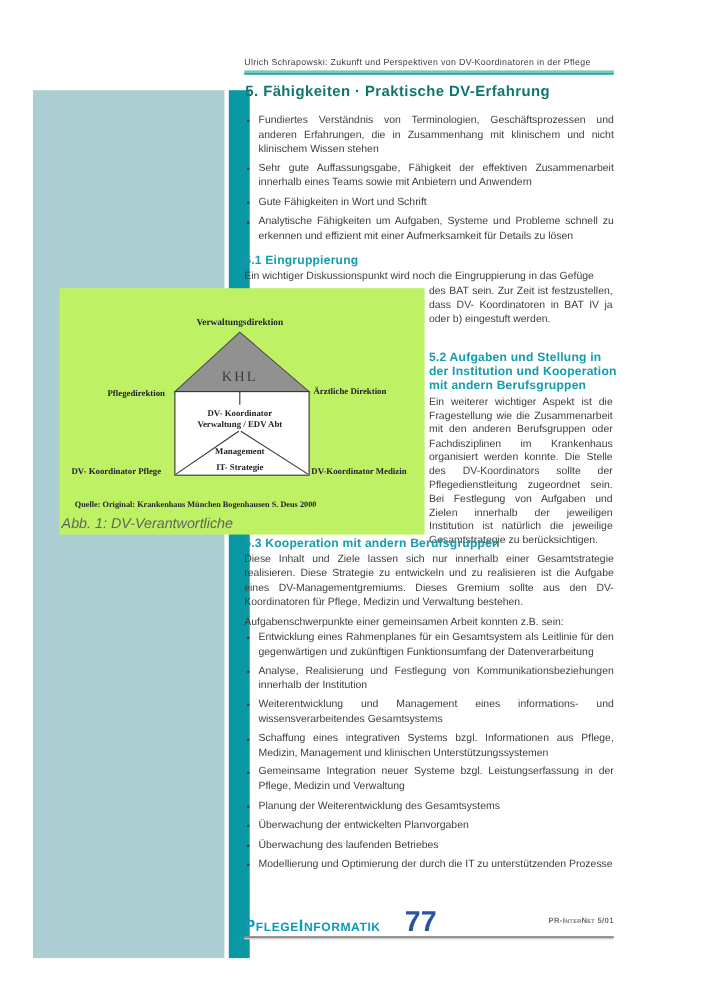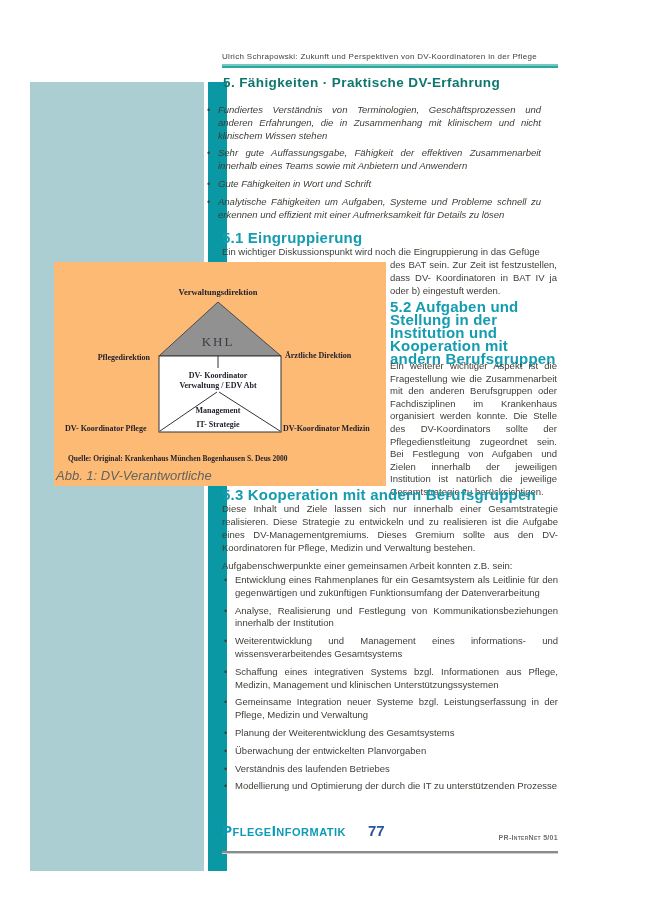--- a/index.html
+++ b/index.html
@@ -8,64 +8,64 @@
   .light-block{position:absolute;left:30px;top:82px;width:174px;height:789px;background:#abced2;}
   .teal-bar{position:absolute;left:208px;top:82px;width:19px;height:789px;background:#0a98a4;}
 
   .running-head{position:absolute;left:222px;top:52px;width:336px;font-size:8px;
         color:#3d3d3d;letter-spacing:0.3px;white-space:nowrap;}
   .head-rule{position:absolute;left:222px;top:64px;width:336px;height:4px;
         background:linear-gradient(#74c8bd 0 50%,#2aa8a2 50% 100%);}
 
   .h-main{position:absolute;left:223px;top:75px;width:336px;font-size:13.5px;font-weight:bold;
         color:#0f766e;letter-spacing:0.4px;white-space:nowrap;}
-  .h-sub{position:absolute;font-size:15px;font-weight:600;color:#149cb0;letter-spacing:0.2px;line-height:13px;}
+  .h-sub{position:absolute;font-size:11px;font-weight:600;color:#149cb0;letter-spacing:0.2px;line-height:13px;}
 
   .body-text{font-size:9.5px;line-height:13px;color:#3e3e38;text-align:justify;}
   .bullets{position:absolute;margin:0;padding:0;list-style:none;}
   .bullets li{position:relative;padding-left:13px;margin-bottom:5px;
         font-size:9.5px;line-height:12.8px;color:#3e3e38;text-align:justify;}
   .bullets li::before{content:"•";position:absolute;left:2px;top:0;font-size:9px;}
 
   .p-51-line1{position:absolute;left:222px;top:245px;width:336px;white-space:nowrap;}
   .p-51-rest{position:absolute;left:390px;top:258px;width:167px;}
   .p-52{position:absolute;left:390px;top:360px;width:167px;line-height:12.6px;}
-  .h-52{left:390px;top:300px;width:172px;}
+  .h-52{left:390px;top:319px;width:172px;}
   .h-51{left:222px;top:231px;width:300px;}
   .h-53{left:222px;top:488px;width:336px;}
   .p-53{position:absolute;left:222px;top:502px;width:336px;}
   .p-lead{position:absolute;left:222px;top:559px;width:336px;white-space:nowrap;}
 
-  .figure-box{position:absolute;left:54px;top:262px;width:332px;height:224px;background:#fdba74;}
+  .figure-box{position:absolute;left:54px;top:262px;width:332px;height:224px;background:#bef264;}
   .figure-box svg{position:absolute;left:0;top:0;}
   .fig-serif{font-family:"Liberation Serif",serif;font-weight:bold;fill:#23232e;}
   .fig-caption{position:absolute;left:2px;top:206px;font-style:italic;font-size:13px;color:#63635d;}
 
   .footer-brand{position:absolute;left:222px;top:822px;white-space:nowrap;}
   .brand-name{font-variant:small-caps;font-weight:bold;font-size:15px;letter-spacing:0.5px;color:#0d9ab8;}
-  .brand-page{font-weight:bold;font-size:15px;color:#2a549e;margin-left:22px;}
+  .brand-page{font-weight:bold;font-size:26px;color:#2a549e;margin-left:22px;}
   .footer-rule{position:absolute;left:222px;top:851px;width:336px;height:3px;
         background:linear-gradient(#8b8b8b 0 60%,#cfcfcf 60% 100%);}
   .journal-ref{position:absolute;left:440px;top:834px;width:118px;text-align:right;
         font-size:7px;font-weight:600;color:#6f6f6f;font-variant:small-caps;letter-spacing:0.3px;}
 </style>
 </head>
 <body>
 
 <div class="page">
 
   <div class="light-block"></div>
   <div class="teal-bar"></div>
 
   <div class="running-head">Ulrich Schrapowski: Zukunft und Perspektiven von DV-Koordinatoren in der Pflege</div>
   <div class="head-rule"></div>
 
   <div class="h-main">5. Fähigkeiten · Praktische DV-Erfahrung</div>
 
-  <ul class="bullets" style="left:205px;top:104px;width:336px;font-style:italic;">
+  <ul class="bullets" style="left:222px;top:104px;width:336px;">
     <li>Fundiertes Verständnis von Terminologien, Geschäftsprozessen und anderen Erfahrungen, die in Zusammenhang mit klinischem und nicht klinischem Wissen stehen</li>
     <li>Sehr gute Auffassungsgabe, Fähigkeit der effektiven Zusammenarbeit innerhalb eines Teams sowie mit Anbietern und Anwendern</li>
     <li>Gute Fähigkeiten in Wort und Schrift</li>
     <li>Analytische Fähigkeiten um Aufgaben, Systeme und Probleme schnell zu erkennen und effizient mit einer Aufmerksamkeit für Details zu lösen</li>
   </ul>
 
   <div class="h-sub h-51">5.1 Eingruppierung</div>
   <div class="body-text p-51-line1">Ein wichtiger Diskussionspunkt wird noch die Eingruppierung in das Gefüge</div>
   <div class="body-text p-51-rest">des BAT sein. Zur Zeit ist festzustellen, dass DV- Koordinatoren in BAT IV ja oder b) eingestuft werden.</div>
 
@@ -99,21 +99,21 @@
   <div class="body-text p-lead">Aufgabenschwerpunkte einer gemeinsamen Arbeit konnten z.B. sein:</div>
 
   <ul class="bullets" style="left:222px;top:574px;width:336px;">
     <li>Entwicklung eines Rahmenplanes für ein Gesamtsystem als Leitlinie für den gegenwärtigen und zukünftigen Funktionsumfang der Datenverarbeitung</li>
     <li>Analyse, Realisierung und Festlegung von Kommunikationsbeziehungen innerhalb der Institution</li>
     <li>Weiterentwicklung und Management eines informations- und wissensverarbeitendes Gesamtsystems</li>
     <li>Schaffung eines integrativen Systems bzgl. Informationen aus Pflege, Medizin, Management und klinischen Unterstützungssystemen</li>
     <li>Gemeinsame Integration neuer Systeme bzgl. Leistungserfassung in der Pflege, Medizin und Verwaltung</li>
     <li>Planung der Weiterentwicklung des Gesamtsystems</li>
     <li>Überwachung der entwickelten Planvorgaben</li>
-    <li>Verständnis des laufenden Betriebes</li>
+    <li>Überwachung des laufenden Betriebes</li>
     <li>Modellierung und Optimierung der durch die IT zu unterstützenden Prozesse</li>
   </ul>
 
   <div class="footer-brand">
     <span class="brand-name">PflegeInformatik</span><span class="brand-page">77</span>
   </div>
   <div class="footer-rule"></div>
   <div class="journal-ref">PR-InterNet 5/01</div>
 
 </div>

